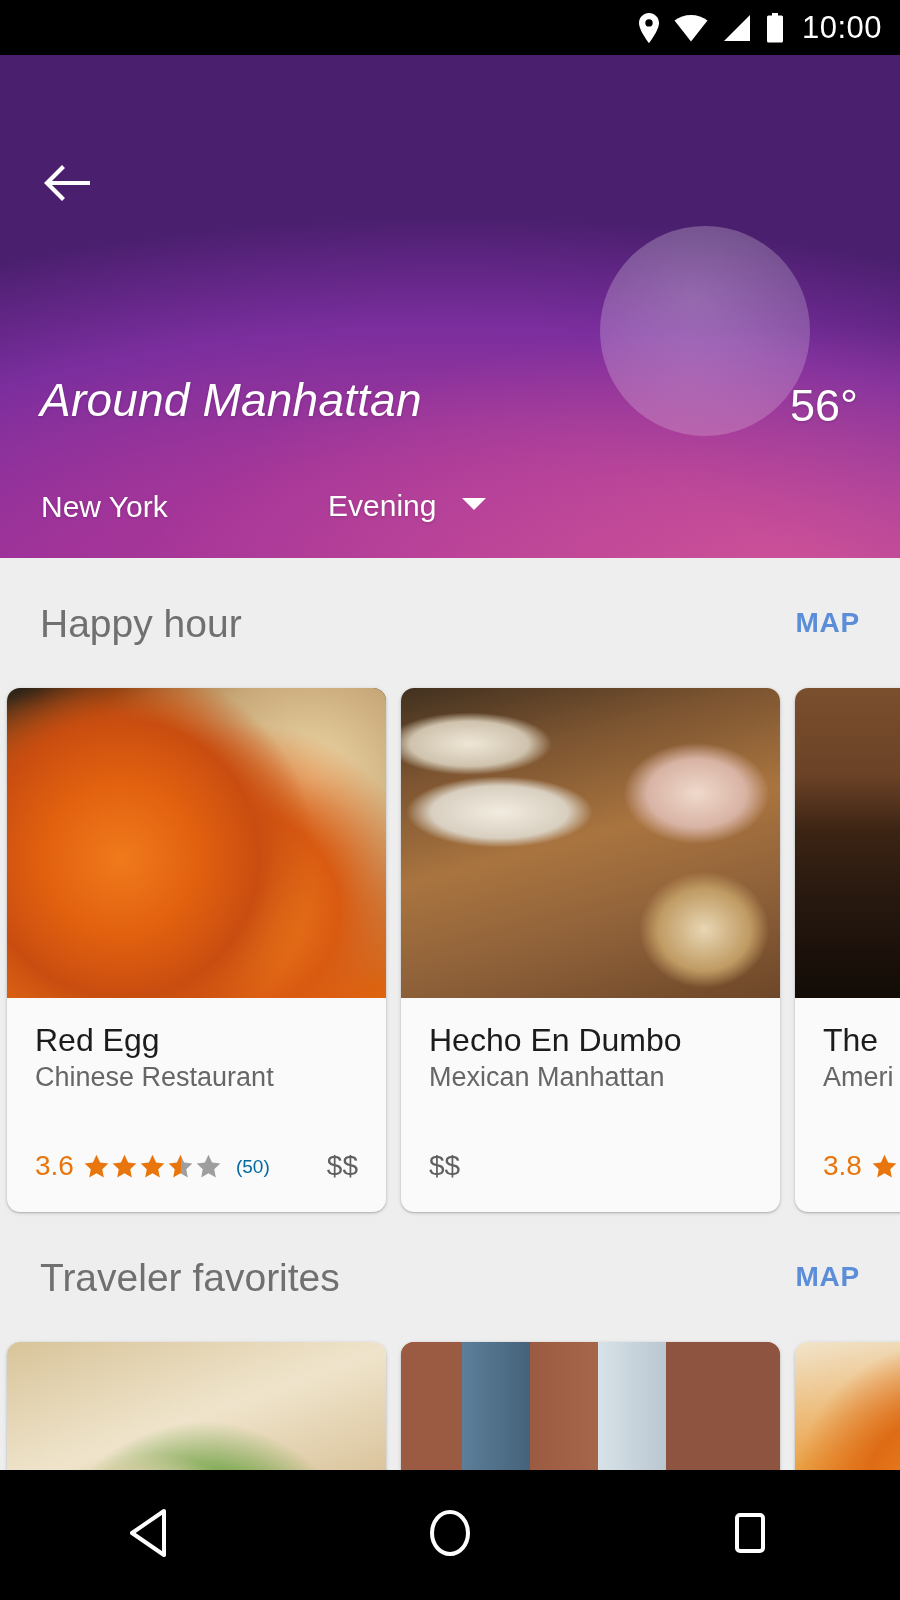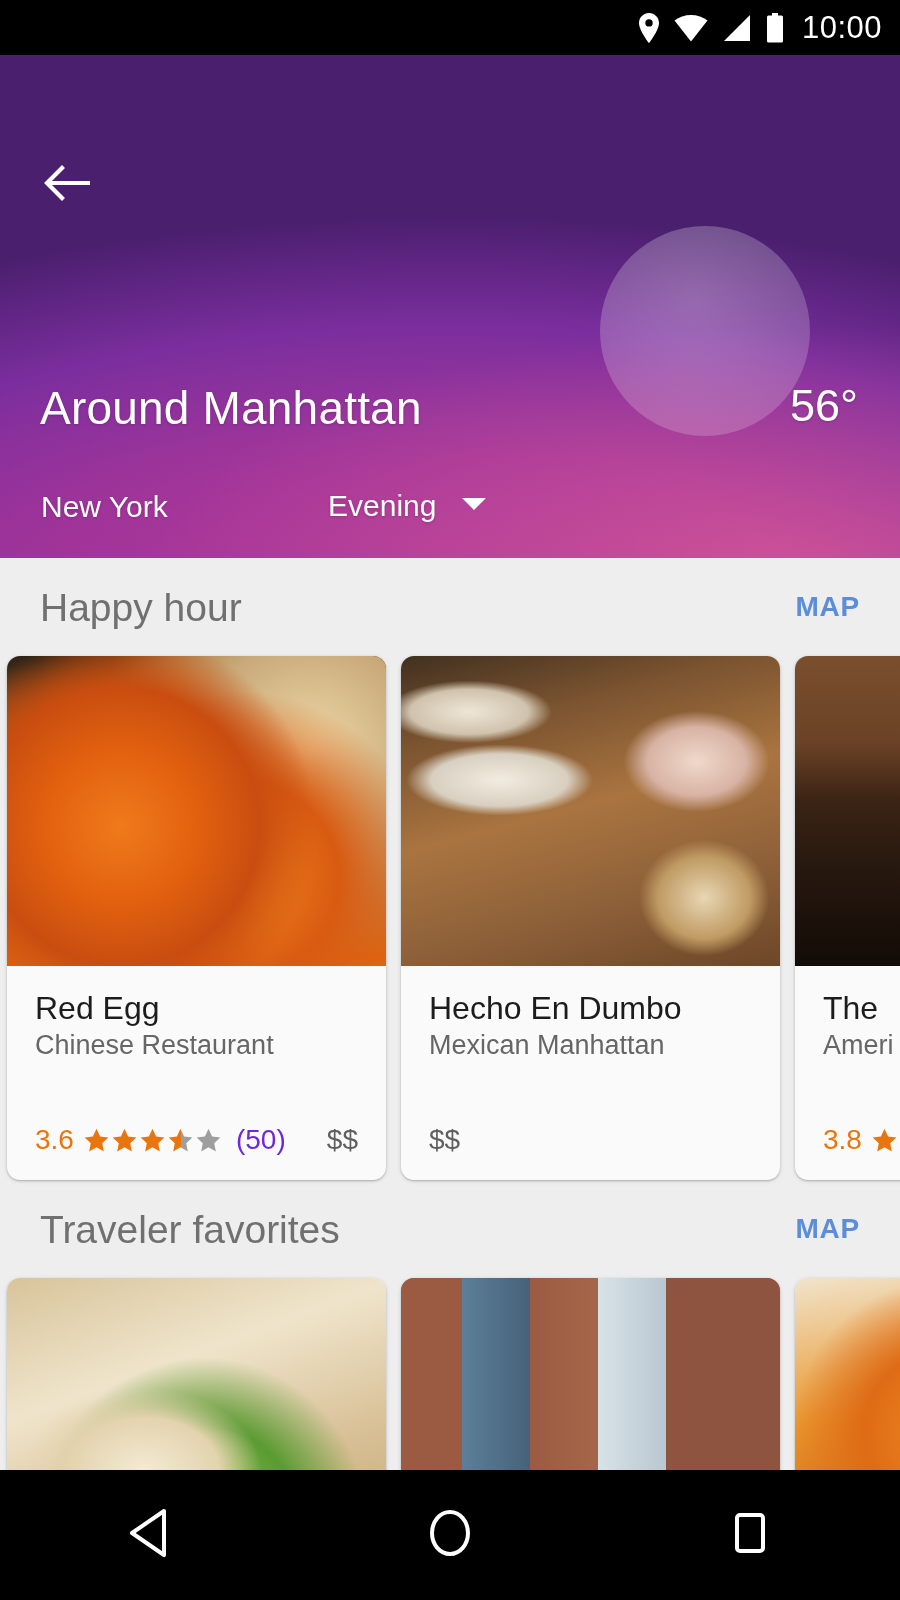--- a/index.html
+++ b/index.html
@@ -36,23 +36,24 @@
     position:absolute; left:600px; top:171px; width:210px; height:210px;
     border-radius:50%;
     background:radial-gradient(circle at 45% 35%, rgba(255,255,255,0.30) 0%, rgba(255,255,255,0.22) 55%, rgba(255,255,255,0.16) 100%);
     filter:blur(0.6px);
   }
   #back-button {
     position:absolute; left:34px; top:96px; width:68px; height:68px;
     display:flex; align-items:center; justify-content:center;
   }
   #hero-title {
-    position:absolute; left:40px; top:330px;
+    position:absolute; left:40px; top:322px;
     color:#fff; font-size:46px; font-weight:400; line-height:1; letter-spacing:0.2px;
     text-shadow:0 1px 3px rgba(0,0,0,0.18);
+    font-style:italic;
   }
   #hero-temp {
     position:absolute; right:42px; top:328px;
     color:#fff; font-size:45px; font-weight:400; line-height:1;
     text-shadow:0 1px 3px rgba(0,0,0,0.18);
   }
   #hero-city {
     position:absolute; left:41px; top:437px;
     color:#fff; font-size:30px; font-weight:400; line-height:1;
     text-shadow:0 1px 3px rgba(0,0,0,0.18);
@@ -66,21 +67,21 @@
     text-shadow:0 1px 3px rgba(0,0,0,0.18);
   }
 
   
   #content {
     position:absolute; top:558px; left:0; width:900px; height:912px;
     background:#eeeeee; overflow:hidden;
   }
   .section-header {
     display:flex; align-items:center; justify-content:space-between;
-    padding:0 40px 0 40px; height:98px;
+    padding:0 40px 0 40px; height:130px;
   }
   .section-title {
     color:#707070; font-size:39px; font-weight:400; line-height:1;
   }
   .map-link {
     color:#5b8dd9; font-size:28px; font-weight:700; letter-spacing:0.8px;
   }
 
   .card-row { display:flex; gap:15px; padding-left:7px; }
   .place-card {
@@ -94,28 +95,28 @@
   .card-body { padding:26px 28px 0 28px; height:214px; position:relative; }
   .card-name {
     color:#1c1c1c; font-size:32px; font-weight:400; line-height:1;
     white-space:nowrap;
   }
   .card-category {
     color:#666666; font-size:27px; font-weight:400; line-height:1;
     margin-top:8px; white-space:nowrap;
   }
   .card-meta {
-    position:absolute; left:28px; right:28px; bottom:26px;
+    position:absolute; left:28px; right:28px; bottom:32px;
     display:flex; align-items:center; justify-content:space-between;
   }
   .rating-group { display:flex; align-items:center; gap:9px; white-space:nowrap; }
   .rating-value { color:#e8760c; font-size:28px; font-weight:400; line-height:1; }
   .stars { display:flex; align-items:center; gap:1px; }
   .star { width:27px; height:27px; display:block; }
-  .review-count { color:#6d28d9; font-size:28px; line-height:1; margin-left:5px; }
+  .review-count { color:#0369a1; font-size:19px; line-height:1; margin-left:5px; }
   .price-level { color:#5f5f5f; font-size:28px; line-height:1; }
 
   
   .photo-red-egg {
     background:
       radial-gradient(circle at 30% 55%, #f07a1c 0%, #e2610f 24%, #c94d10 44%, transparent 62%),
       radial-gradient(circle at 62% 72%, #f0861f 0%, #d95a11 30%, transparent 58%),
       radial-gradient(circle at 14% 82%, #ef7c18 0%, #cf550f 34%, transparent 60%),
       radial-gradient(circle at 80% 30%, #efd9a8 0%, #c8a878 30%, transparent 58%),
       radial-gradient(circle at 50% 18%, #ee8c2a 0%, rgba(180,90,20,0.5) 26%, transparent 52%),

